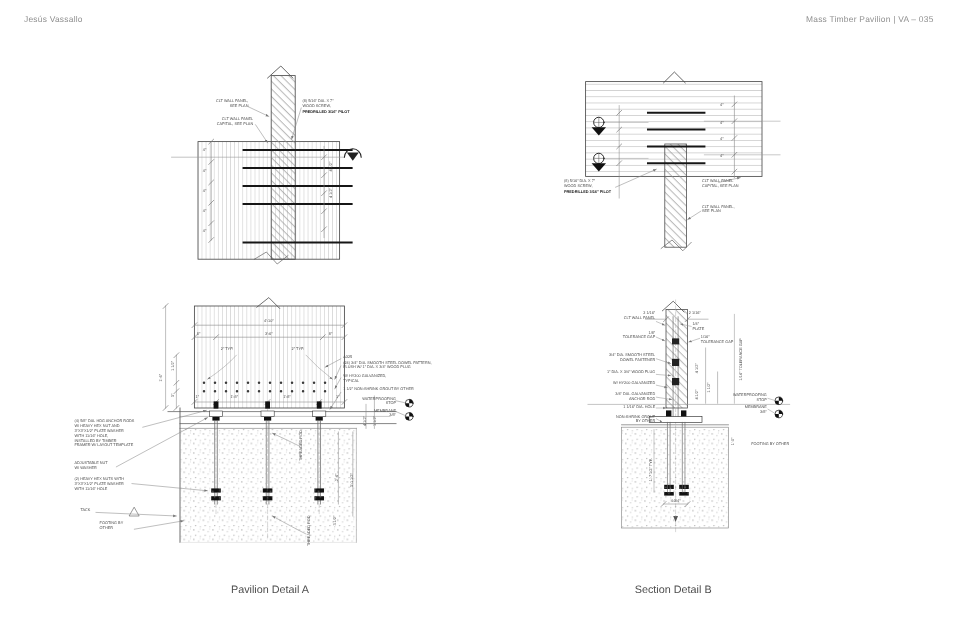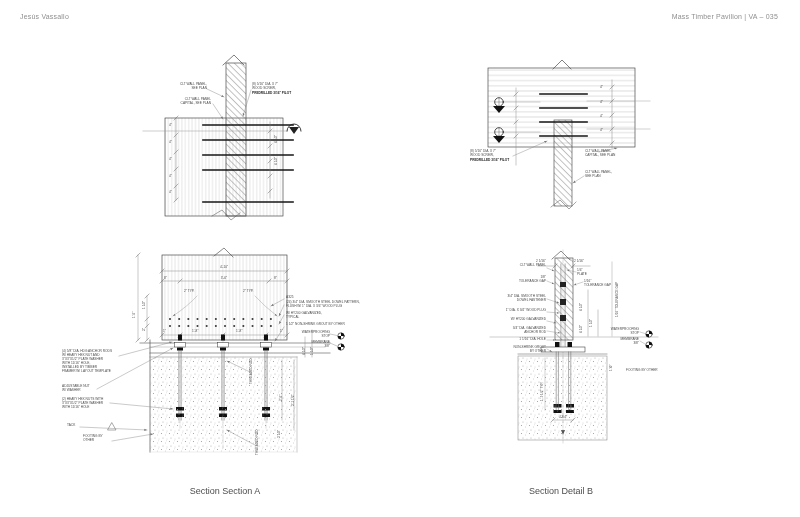--- a/index.html
+++ b/index.html
@@ -294,21 +294,21 @@
         <line x1="583" y1="282" x2="574" y2="285" marker-end="url(#arr)"></line>
         <line x1="640" y1="332" x2="645" y2="333.5"></line>
         <line x1="640" y1="341" x2="645" y2="344"></line>
       </g>
     </g>
   </svg>
 
   <div class="hdr" style="left:20px;top:13px">Jesús Vassallo</div>
   <div class="hdr" style="left:520px;top:13px;width:258px;text-align:right">Mass Timber Pavilion | VA – 035</div>
 
-  <div class="cap" style="left:165px;top:486px;width:120px;text-align:center">Section Section A</div>
+  <div class="cap" style="left:165px;top:486px;width:120px;text-align:center">Pavilion Detail A</div>
   <div class="cap" style="left:501px;top:486px;width:120px;text-align:center">Section Detail B</div>
 
   <div class="lbl r t3" style="left:150px;top:82px;width:57px">CLT WALL PANEL,
 SEE PLAN</div>
   <div class="lbl r t3" style="left:153px;top:97px;width:58px">CLT WALL PANEL
 CAPITAL, SEE PLAN</div>
   <div class="lbl t3" style="left:252px;top:82px;width:70px">(8) 5/16" DIA. X 7"
 WOOD SCREW,</div>
   <div class="lbl t3 b" style="left:252px;top:90.5px;width:72px">PREDRILLED 3/16" PILOT</div>
   <div class="lbl t3" style="left:169px;top:123px">4"</div>

